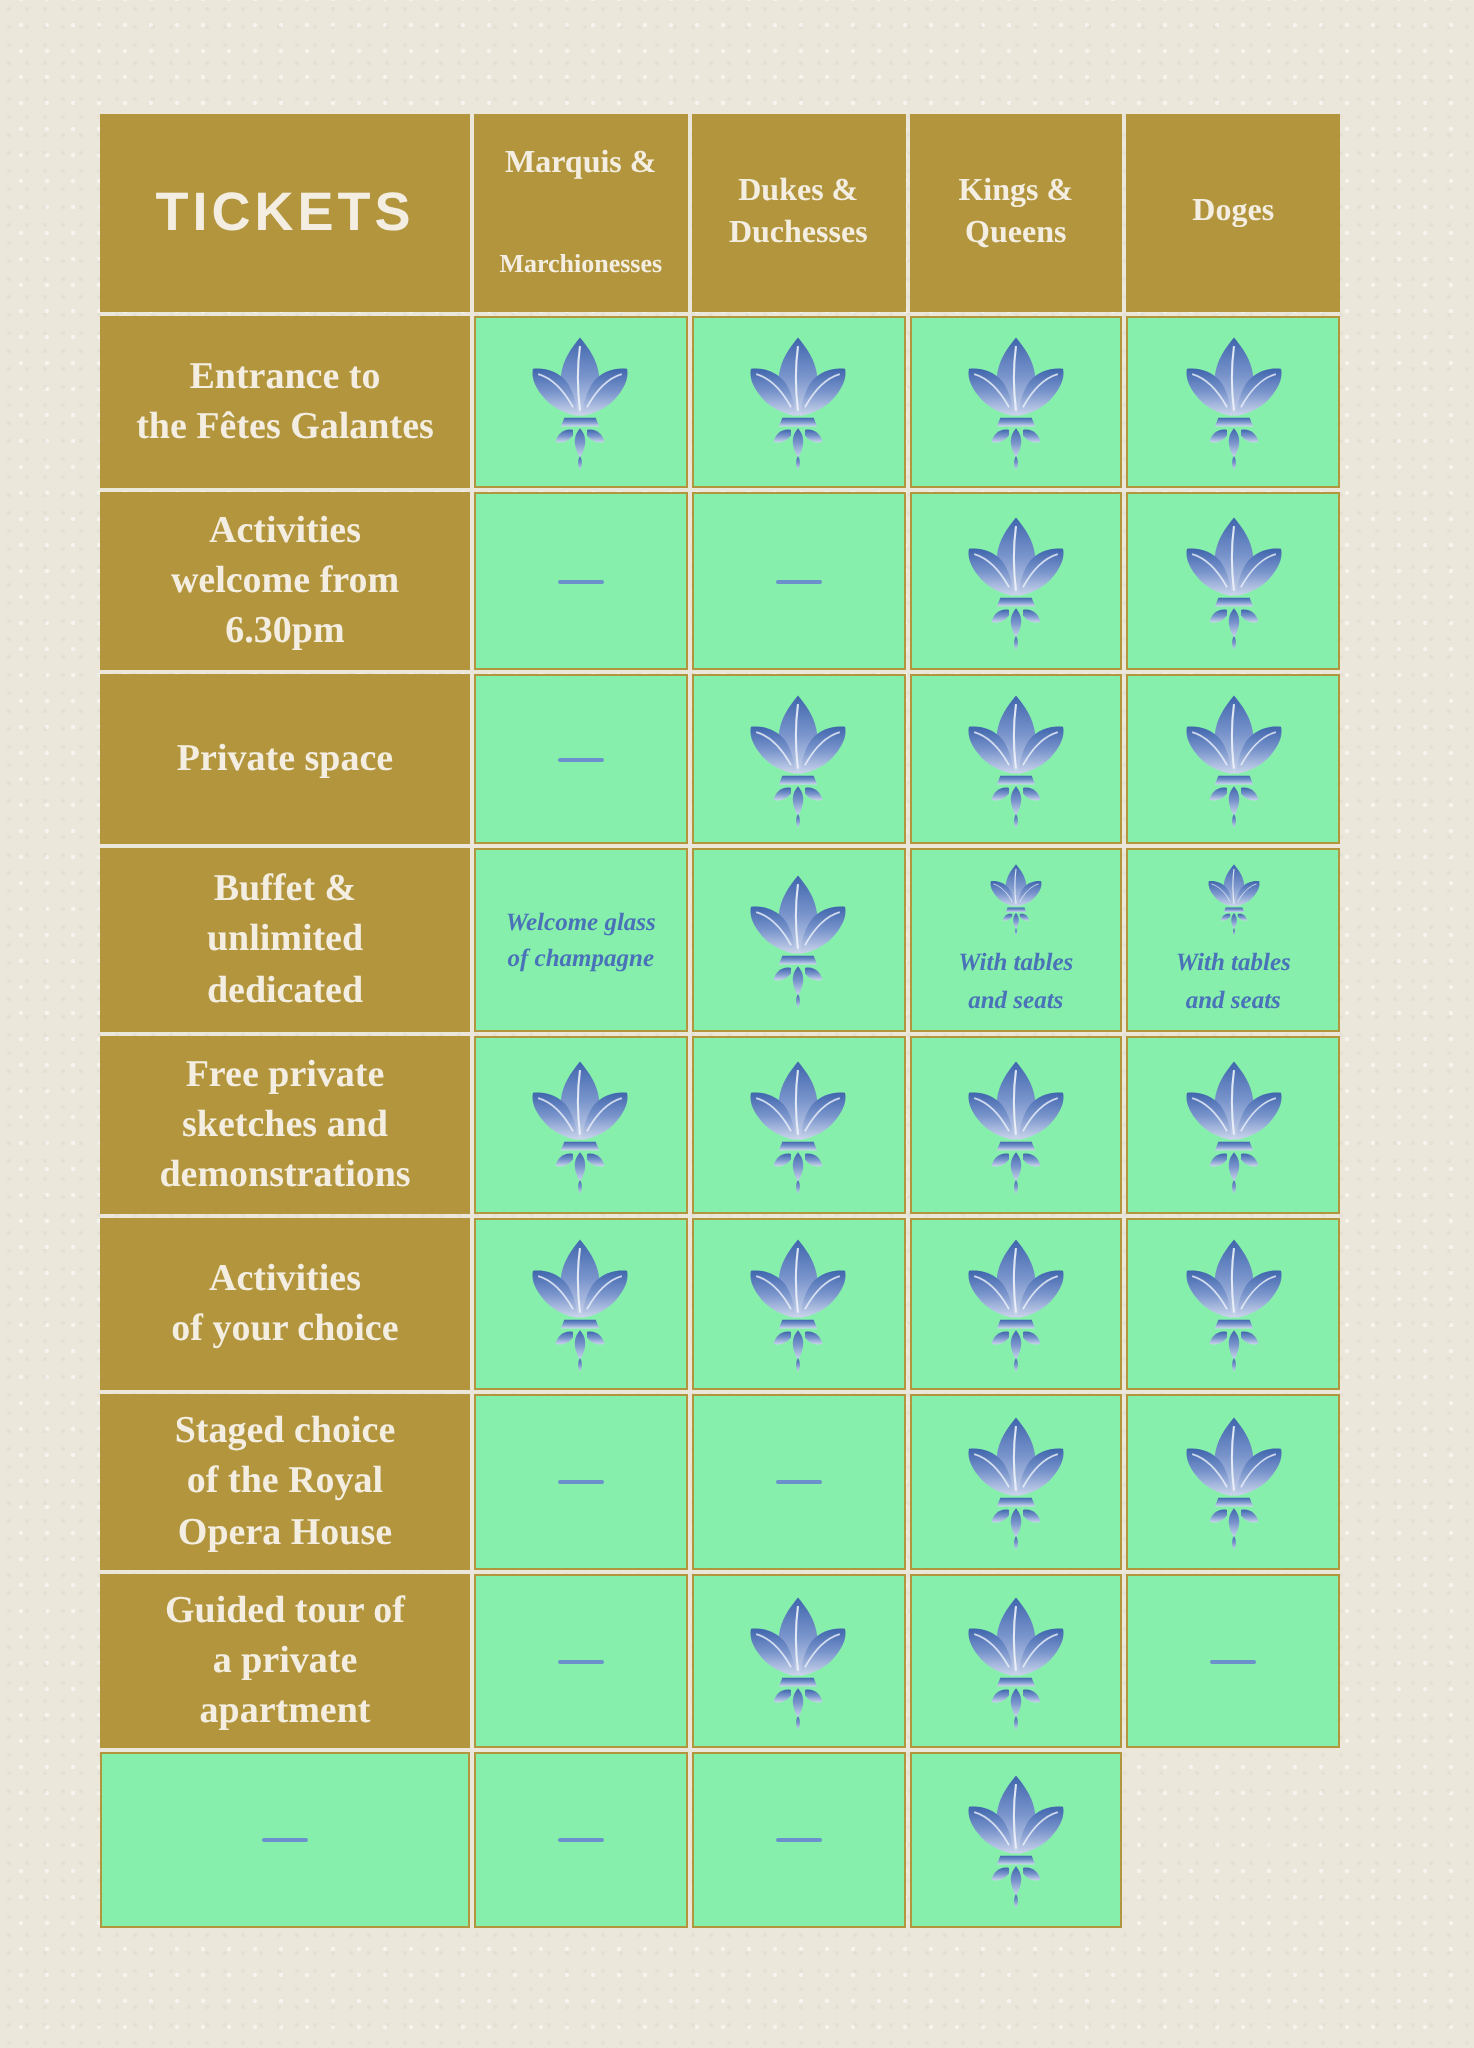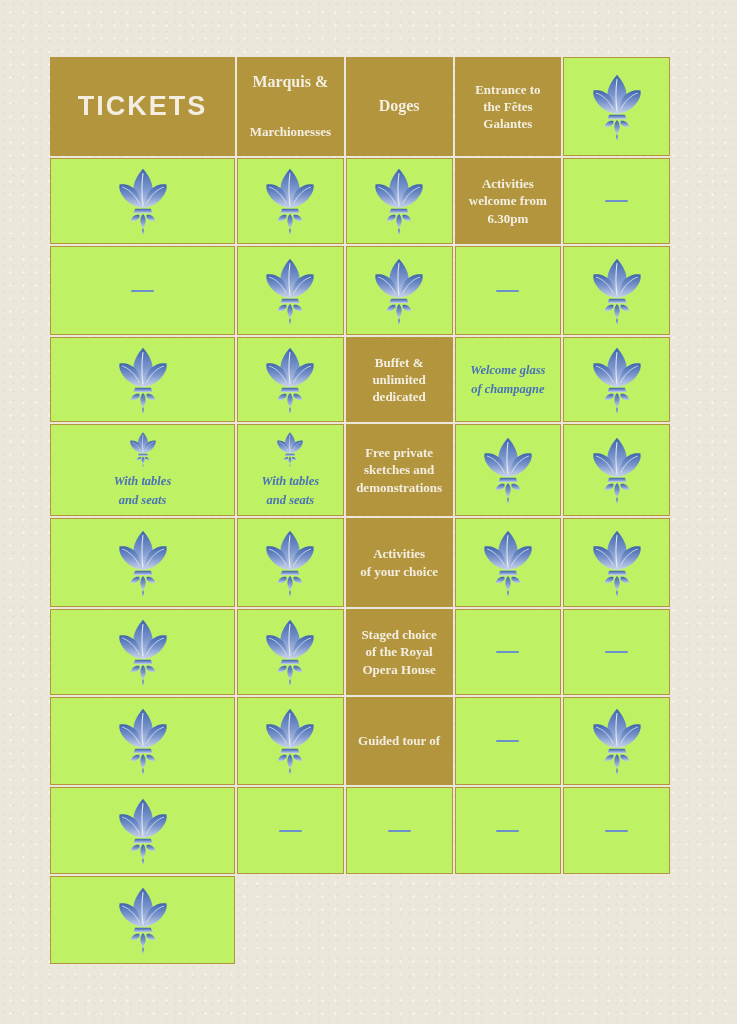--- a/index.html
+++ b/index.html
@@ -26,23 +26,23 @@
   }
   .head,.rowlabel{
     background:#b2953d;color:#f3eee1;
   }
   .corner{
     font-family:"Liberation Sans", sans-serif;
     font-weight:700;font-size:27px;letter-spacing:2px;
   }
   .colhead{font-weight:700;font-size:16px;line-height:1.3;padding:0 4px;}
   .colhead .hline.small{font-size:13px;margin-top:32px;}
-  .rowlabel{font-weight:700;font-size:13px;line-height:1.32;padding:0 4px;}
+  .rowlabel{font-weight:700;font-size:19px;line-height:1.32;padding:0 18px;}
   .bodycell{
-    background:#bef264;
+    background:#86efac;
     border:1px solid #b2953d;
     gap:4px;
   }
   .dash{width:23px;height:2px;background:#6b90cc;border-radius:1px;}
   .celltext{
     font-style:italic;font-weight:700;font-size:12.5px;line-height:1.45;color:#4a72b8;
   }
   .fleur-big{width:56px;height:68px;}
   .fleur-small{width:30px;height:37px;}
   .defs-holder{position:absolute;width:0;height:0;overflow:hidden;}
@@ -76,20 +76,28 @@
 <div class="grid">
   <div class="cell head corner">
     <span>TICKETS</span>
   </div>
 
 <div class="cell head colhead">
       <div class="hline">Marquis &amp;</div>
       <div class="hline small">Marchionesses</div>
     </div>
     <div class="cell head colhead">
+      <div class="hline">Dukes &amp;</div>
+      <div class="hline">Duchesses</div>
+    </div>
+    <div class="cell head colhead">
+      <div class="hline">Kings &amp;</div>
+      <div class="hline">Queens</div>
+    </div>
+    <div class="cell head colhead">
       <div class="hline">Doges</div>
     </div>
     <div class="cell rowlabel">
       <div class="hline">Entrance to</div>
       <div class="hline">the Fêtes Galantes</div>
     </div>
     <div class="cell bodycell">
       <svg class="fleur-big" viewBox="0 0 64 78">
         <use href="#fleur" xlink:href="#fleur"></use>
       </svg>
@@ -122,20 +130,23 @@
     </div>
     <div class="cell bodycell">
       <svg class="fleur-big" viewBox="0 0 64 78">
         <use href="#fleur" xlink:href="#fleur"></use>
       </svg>
     </div>
     <div class="cell bodycell">
       <svg class="fleur-big" viewBox="0 0 64 78">
         <use href="#fleur" xlink:href="#fleur"></use>
       </svg>
+    </div>
+    <div class="cell rowlabel">
+      <div class="hline">Private space</div>
     </div>
     <div class="cell bodycell">
       <div class="dash"></div>
     </div>
     <div class="cell bodycell">
       <svg class="fleur-big" viewBox="0 0 64 78">
         <use href="#fleur" xlink:href="#fleur"></use>
       </svg>
     </div>
     <div class="cell bodycell">
@@ -247,20 +258,21 @@
         <use href="#fleur" xlink:href="#fleur"></use>
       </svg>
     </div>
     <div class="cell bodycell">
       <svg class="fleur-big" viewBox="0 0 64 78">
         <use href="#fleur" xlink:href="#fleur"></use>
       </svg>
     </div>
     <div class="cell rowlabel">
       <div class="hline">Guided tour of</div>
+      <div class="hline">a private apartment</div>
     </div>
     <div class="cell bodycell">
       <div class="dash"></div>
     </div>
     <div class="cell bodycell">
       <svg class="fleur-big" viewBox="0 0 64 78">
         <use href="#fleur" xlink:href="#fleur"></use>
       </svg>
     </div>
     <div class="cell bodycell">

